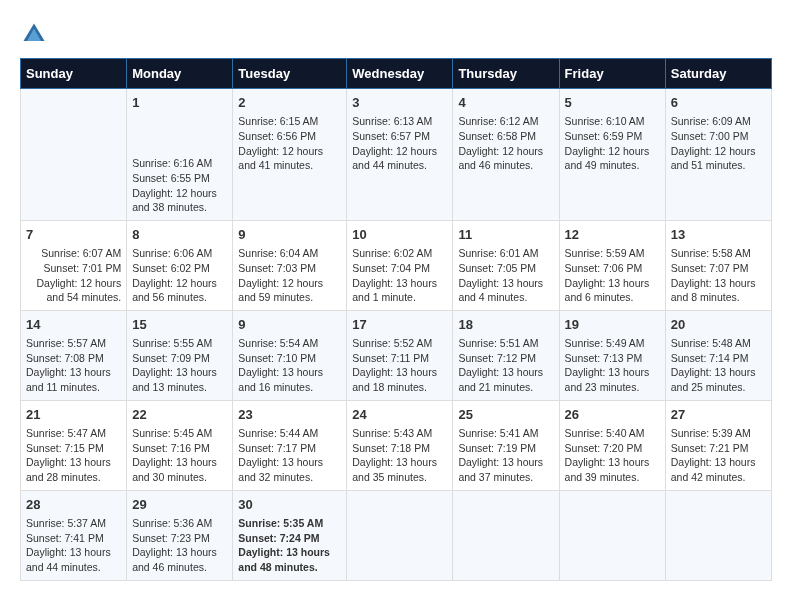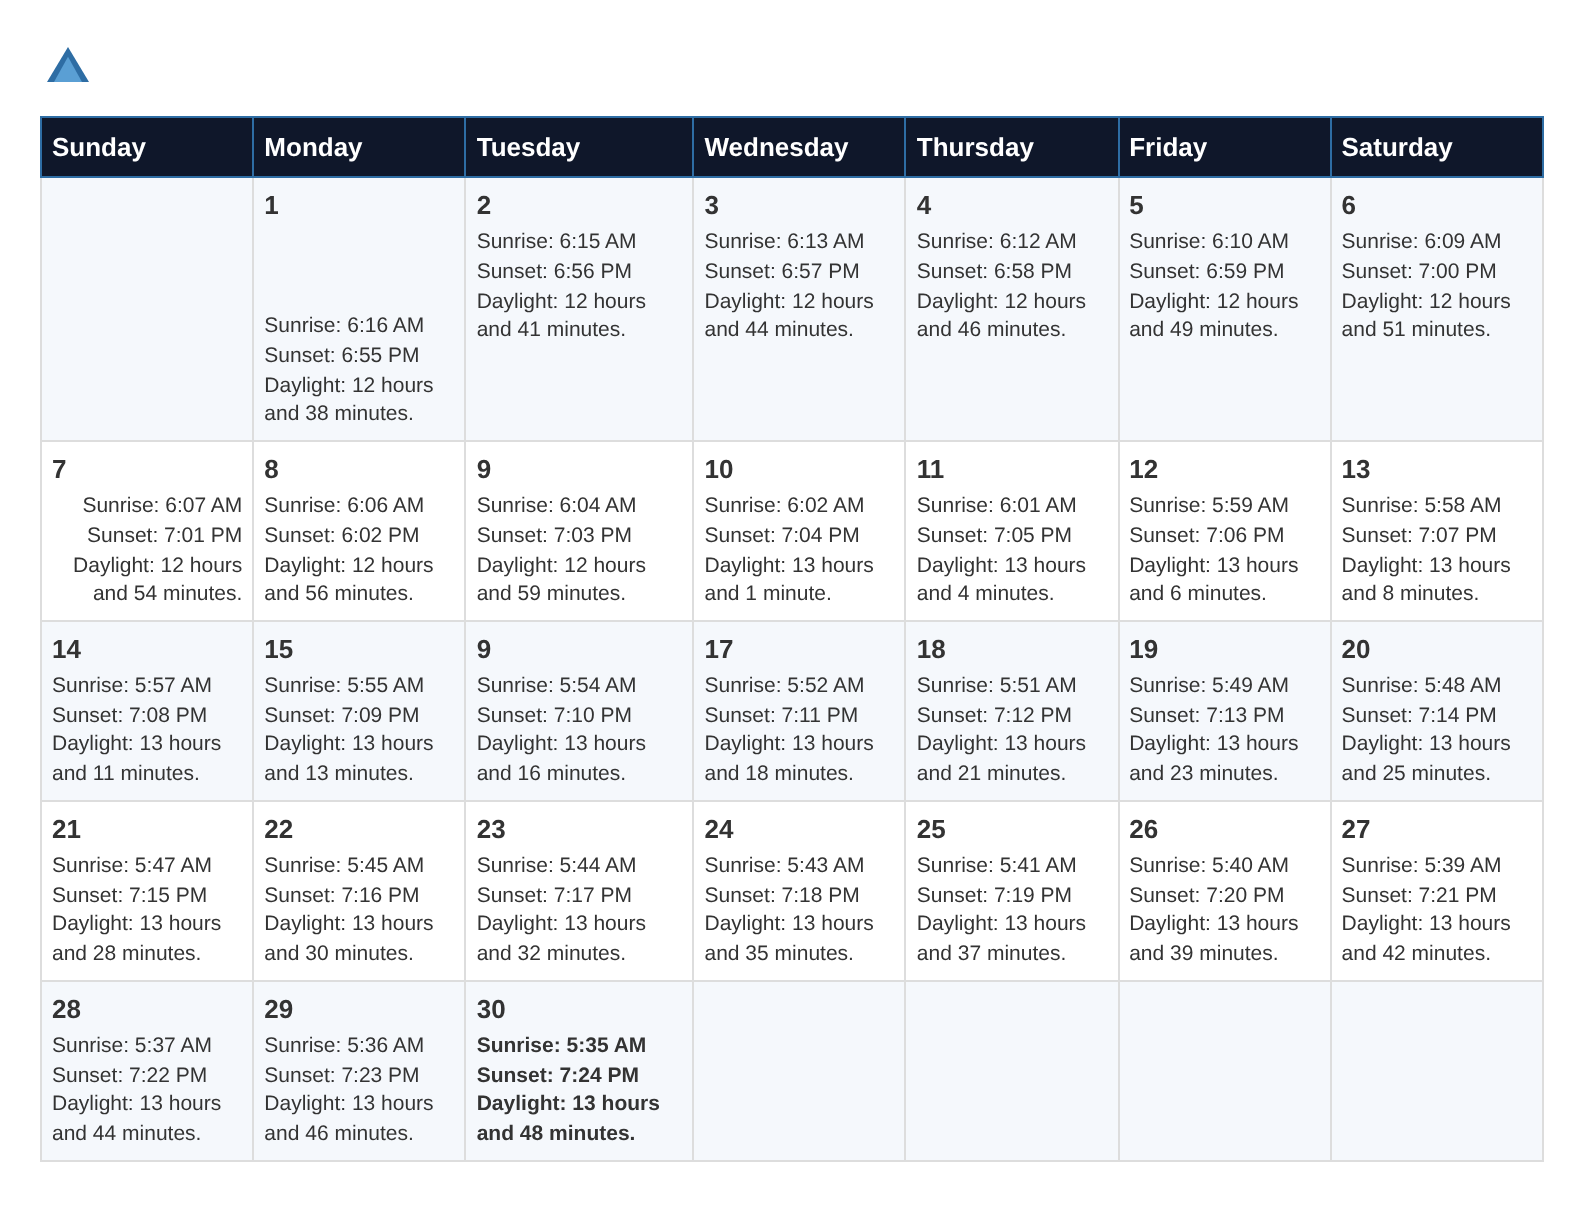--- a/index.html
+++ b/index.html
@@ -317,21 +317,21 @@
           <div class="cell-content" style="white-space: pre-line;">Sunrise: 5:39 AM
 Sunset: 7:21 PM
 Daylight: 13 hours
 and 42 minutes.</div>
         </td>
       </tr>
       <tr>
         <td>
           <span class="day-num">28</span>
           <div class="cell-content" style="white-space: pre-line;">Sunrise: 5:37 AM
-Sunset: 7:22 PM
+Sunset: 7:41 PM
 Daylight: 13 hours
 and 44 minutes.</div>
         </td>
         <td>
           <span class="day-num">29</span>
           <div class="cell-content" style="white-space: pre-line;">Sunrise: 5:36 AM
 Sunset: 7:23 PM
 Daylight: 13 hours
 and 46 minutes.</div>
         </td>

